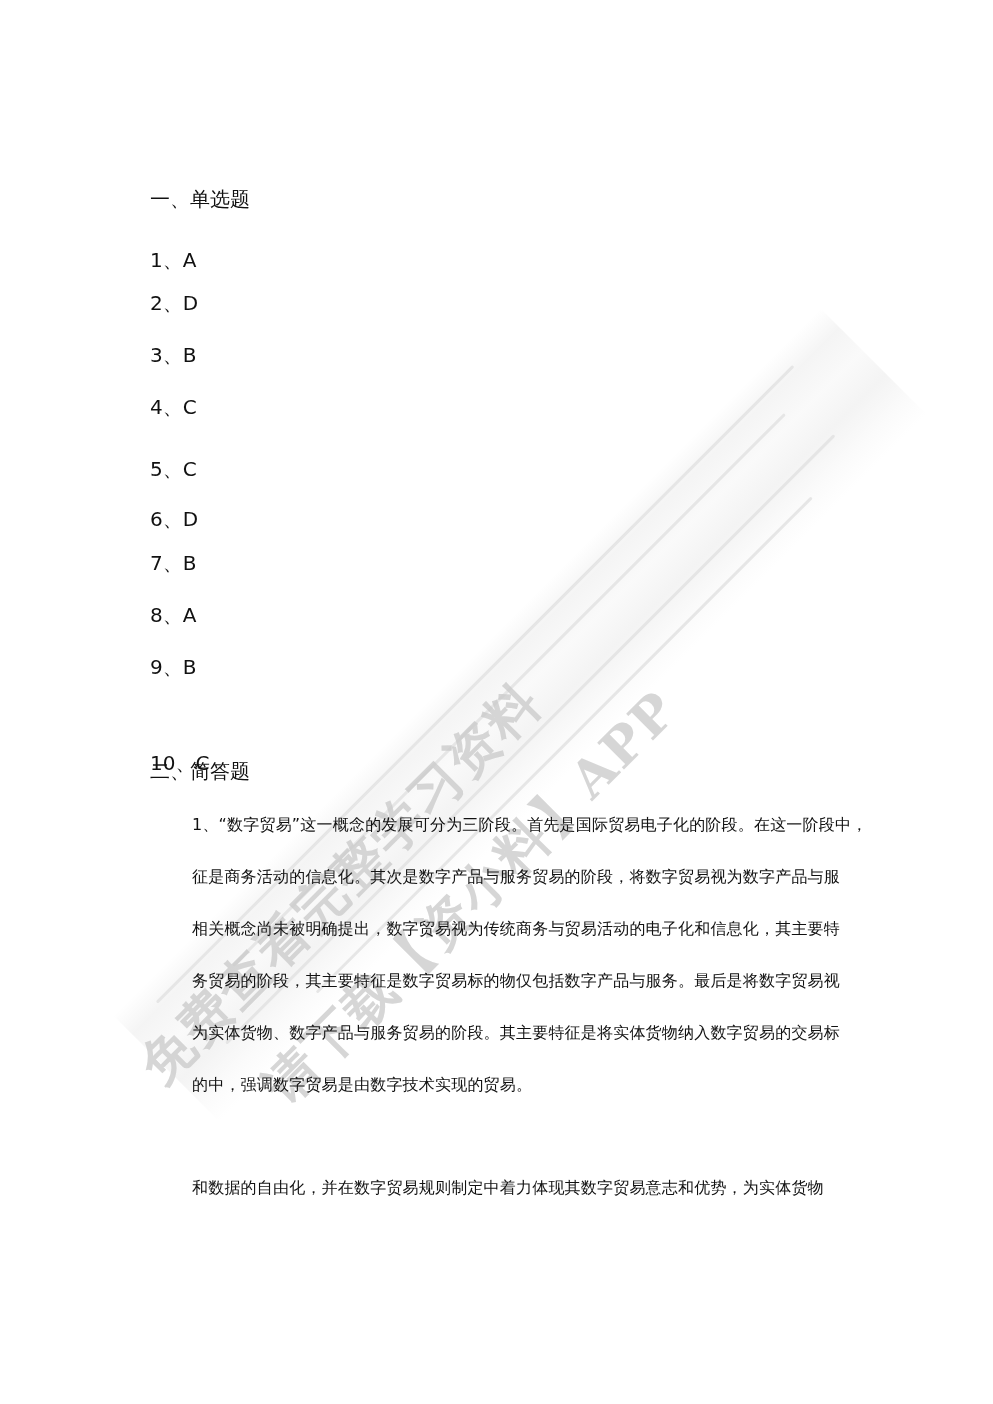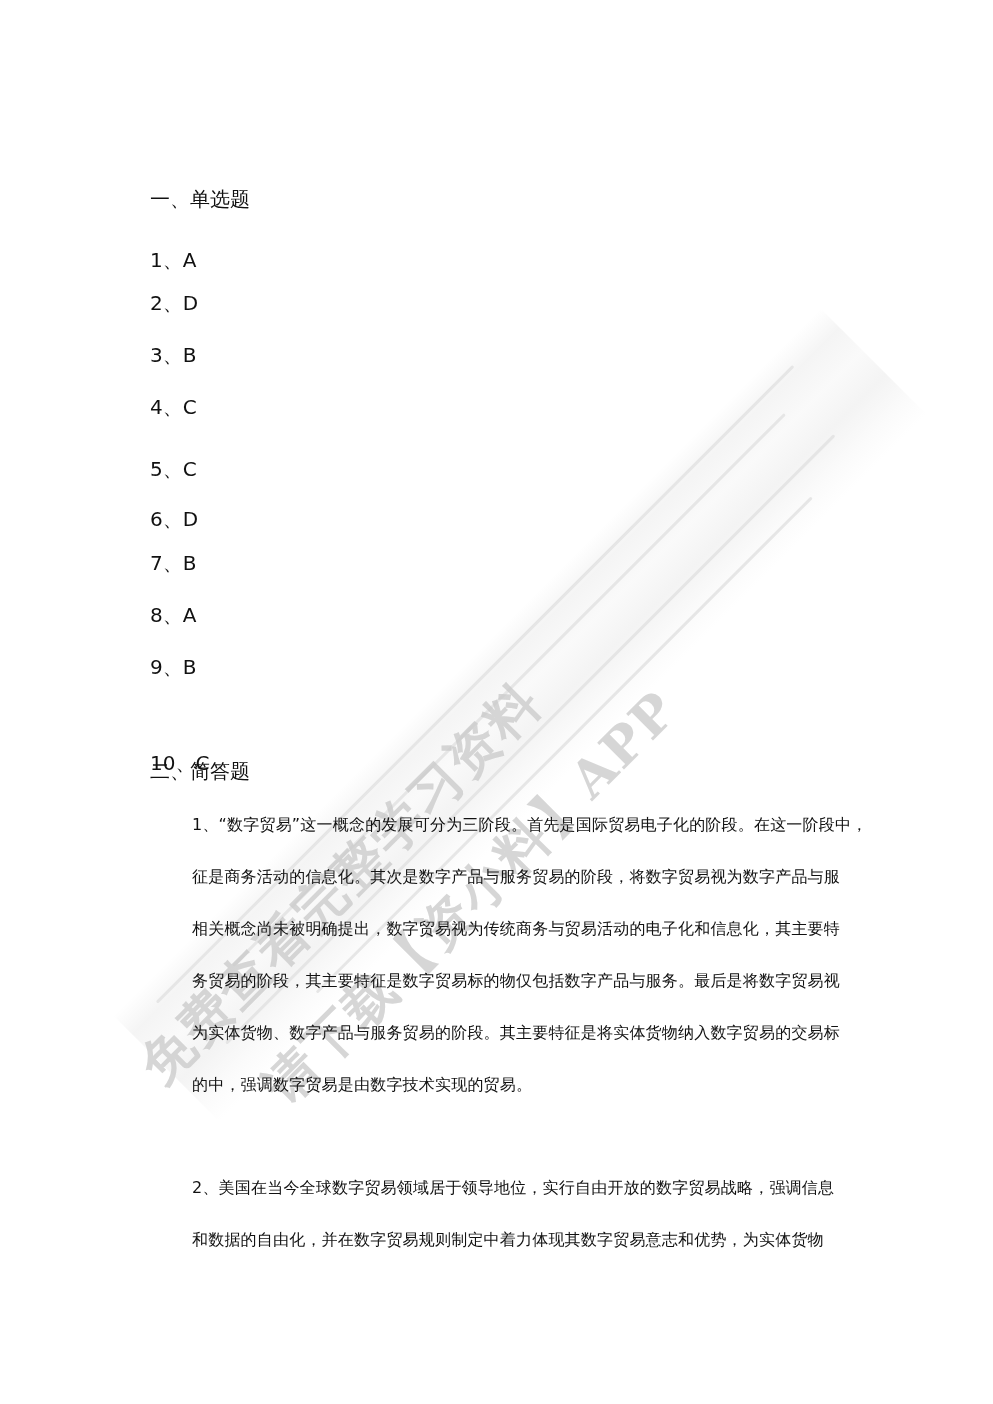--- a/index.html
+++ b/index.html
@@ -120,17 +120,16 @@
     <div class="para" style="top:799px;">
       <span class="line">1、“数字贸易”这一概念的发展可分为三阶段。首先是国际贸易电子化的阶段。在这一阶段中，</span>
       <span class="line">征是商务活动的信息化。其次是数字产品与服务贸易的阶段，将数字贸易视为数字产品与服</span>
       <span class="line">相关概念尚未被明确提出，数字贸易视为传统商务与贸易活动的电子化和信息化，其主要特</span>
       <span class="line">务贸易的阶段，其主要特征是数字贸易标的物仅包括数字产品与服务。最后是将数字贸易视</span>
       <span class="line">为实体货物、数字产品与服务贸易的阶段。其主要特征是将实体货物纳入数字贸易的交易标</span>
       <span class="line">的中，强调数字贸易是由数字技术实现的贸易。</span>
     </div>
 
     <div class="para" style="top:1162px;">
-      <span class="line">2、美国在当今全球数字贸易领域居于领导地位，实行自由开放的数字贸易战略，强调信息</span>
       <span class="line">和数据的自由化，并在数字贸易规则制定中着力体现其数字贸易意志和优势，为实体货物</span>
     </div>
   </div>
 </div>
 
 </body></html>

